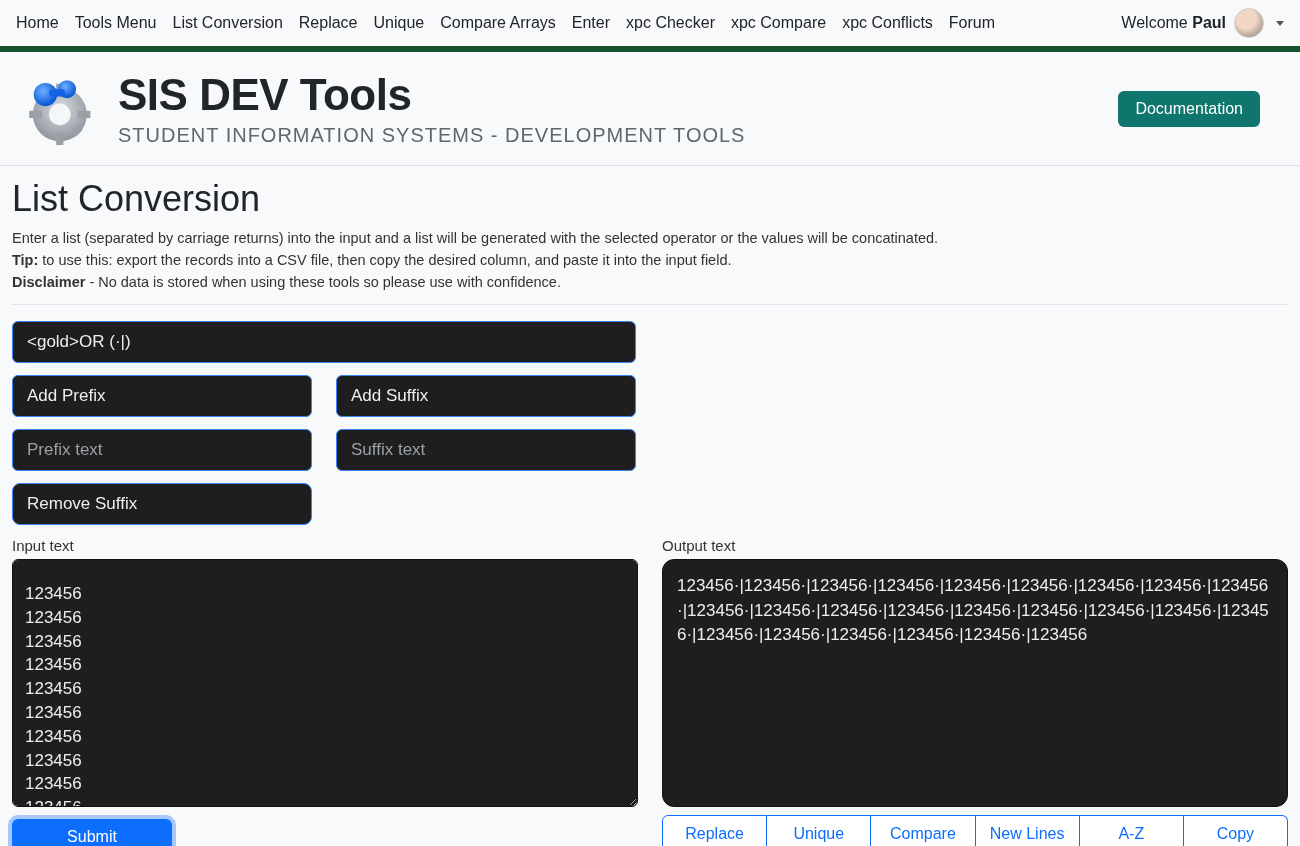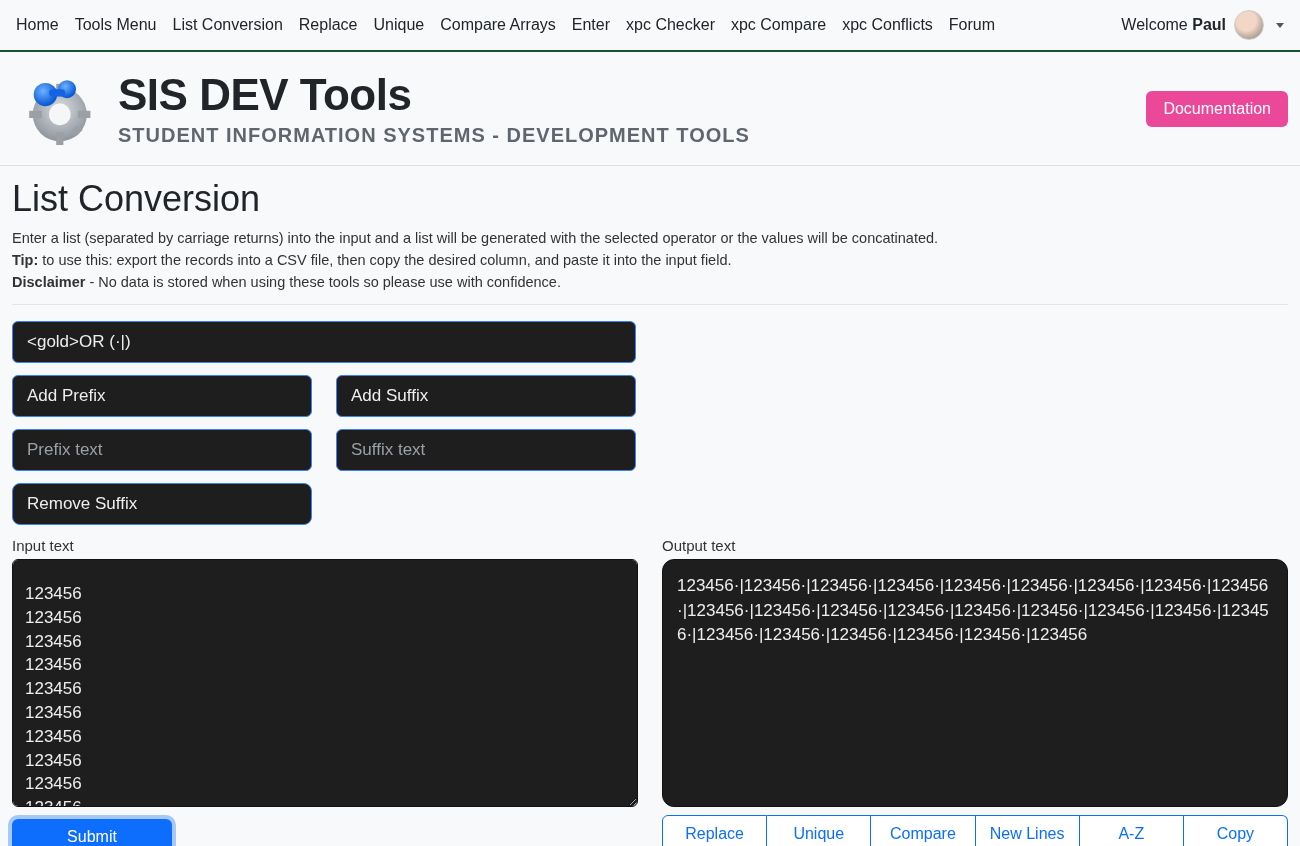--- a/index.html
+++ b/index.html
@@ -7,21 +7,21 @@
     font-family: -apple-system, BlinkMacSystemFont, "Segoe UI", Helvetica, Arial, sans-serif;
     background: #f8f9fa;
     color: #212529;
     font-size: 16px;
   }
   .topnav {
     display: flex;
     align-items: center;
     padding: 0 16px;
     height: 52px;
-    border-bottom: 2px solid #14532d;
+    border-bottom: 6px solid #14532d;
     background: #f8f9fa;
   }
   .topnav .nav-left {
     display: flex;
     gap: 16px;
   }
   .topnav a.nav-link {
     color: #212529;
     text-decoration: none;
     font-size: 16px;
@@ -43,48 +43,48 @@
   .caret-down {
     width: 0; height: 0;
     border-left: 4px solid transparent;
     border-right: 4px solid transparent;
     border-top: 5px solid #555;
     margin-left: 4px;
   }
   .header {
     display: flex;
     align-items: center;
-    padding: 18px 0 18px 12px;
+    padding: 18px 28px 18px 12px;
     border-bottom: 1px solid #dcdfe3;
   }
   .logo { width: 92px; height: 72px; margin-right: 14px; flex-shrink:0;}
   .header-titles .app-title {
     font-size: 44px;
     font-weight: 600;
     letter-spacing: -0.5px;
   }
   .header-titles .app-subtitle {
     font-size: 20px;
     color: #5f666d;
     letter-spacing: 1px;
-    font-weight: 700;
+    font-weight: 400;
     margin-top: 4px;
   }
   .header .doc-btn-wrap { margin-left: auto; padding-right: 12px;}
   .btn {
     display: inline-flex;
     align-items: center;
     justify-content: center;
     border-radius: 6px;
     cursor: pointer;
     font-size: 16px;
     border: 1px solid transparent;
     padding: 8px 16px;
   }
-  .btn-primary { background: #ec4899; color: #fff; }
+  .btn-primary { background: #0f766e; color: #fff; }
   .btn-outline-primary { background: #fff; color: #0d6efd; border-color: #0d6efd; }
   .main { padding: 12px 12px 20px 12px; }
   .page-title { font-size: 36px; font-weight: 500; margin-bottom: 10px;}
   .intro p { font-size: 14.5px; color: #333; margin: 6px 0; }
   .intro b { font-weight: 700; }
   hr.sep { border: 0; border-top: 1px solid #e2e5e9; margin: 14px 0 16px 0; }
   .controls-row { display: flex; gap: 24px; margin-bottom: 12px;}
   .dark-input, .dark-select {
     background: #1e1e1e;
     color: #eee;

